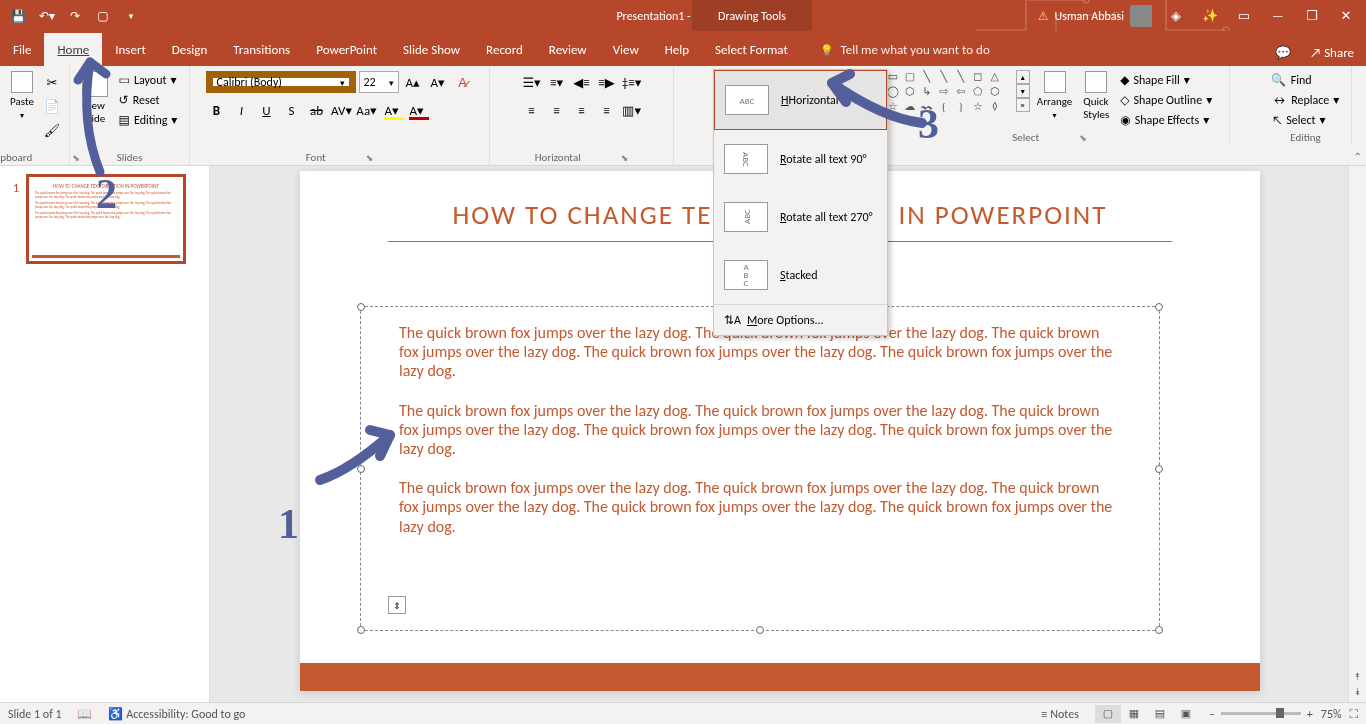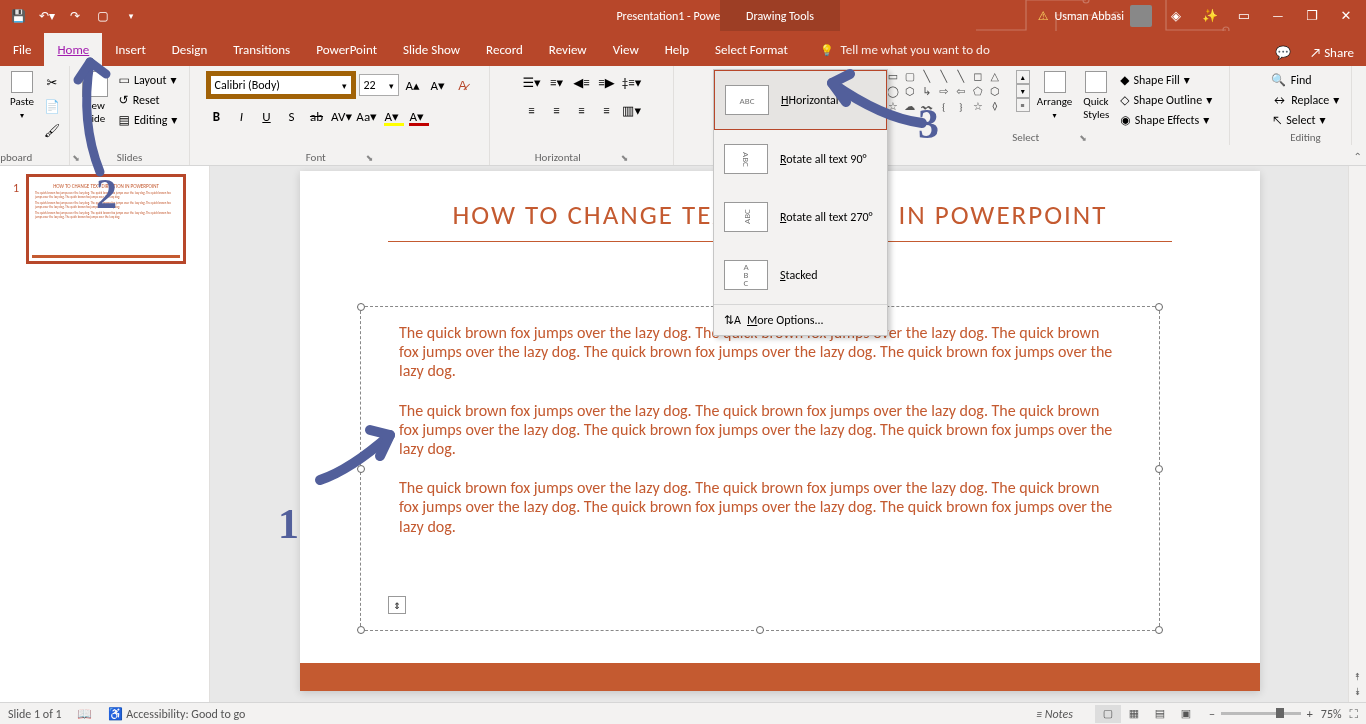--- a/index.html
+++ b/index.html
@@ -3,48 +3,48 @@
 <meta charset="utf-8">
 <style>
 * { margin:0; padding:0; box-sizing:border-box; font-family:"Segoe UI",Calibri,sans-serif; user-select:none; }
 body { width:1366px; height:724px; overflow:hidden; background:#fff; position:relative; }
 
 
 .titlebar { height:31px; background:#b7472a; display:flex; align-items:center; color:#fff; position:relative; }
 .qat { display:flex; align-items:center; gap:10px; padding:0 10px; }
 .qat .qi { width:18px; height:18px; display:flex; align-items:center; justify-content:center; font-size:12px; cursor:pointer; }
 .titlebar .title { position:absolute; left:50%; transform:translateX(-50%); font-size:12px; }
-.drawing-tools { position:absolute; left:720px; width:120px; height:31px; background:#9d3e25; display:flex; align-items:center; justify-content:center; font-size:12px; }
+.drawing-tools { position:absolute; left:692px; width:120px; height:31px; background:#9d3e25; display:flex; align-items:center; justify-content:center; font-size:12px; }
 .titleright { position:absolute; right:0; display:flex; align-items:center; gap:14px; padding-right:10px; }
 .titleright .ico { width:20px; height:20px; display:flex; align-items:center; justify-content:center; font-size:13px; cursor:pointer; }
 .user { display:flex; align-items:center; gap:6px; font-size:12px; }
 .avatar { width:22px; height:22px; background:#888; border-radius:2px; }
 .circuitbg { position:absolute; right:80px; top:-10px; width:320px; height:60px; opacity:.25; }
 
 
 .tabs { height:35px; background:#b7472a; display:flex; align-items:flex-end; color:#fff; font-size:13px; position:relative; }
 .tab { padding:9px 13px; cursor:pointer; }
-.tab.active { background:#f3f2f1; color:#a21caf;text-decoration:underline; }
+.tab.active { background:#f3f2f1; color:#404040;text-decoration:underline; }
 .tellme { margin-left:12px; padding:9px 8px; opacity:.9; }
 .tellme::before { content:"💡"; margin-right:6px; font-size:11px; }
 .share { position:absolute; right:8px; display:flex; align-items:center; gap:18px; padding:0 4px 6px; font-size:13px; }
 
 
 .ribbon { height:100px; background:#f3f2f1; border-bottom:1px solid #d6d6d6; display:flex; position:relative; }
 .group { border-right:1px solid #e1dfdd; display:flex; flex-direction:column; align-items:center; padding:3px 6px 0; position:relative; }
 .group-body { flex:1; display:flex; align-items:flex-start; gap:3px; }
 .group-label { font-size:11px; color:#666; height:16px; display:flex; align-items:center; gap:40px; }
 .group-label .dlg { font-size:9px; color:#888; }
 .bigbtn { display:flex; flex-direction:column; align-items:center; padding:2px 4px; cursor:pointer; font-size:11px; gap:2px; }
 .bigbtn .sq { width:22px; height:22px; border:1px solid #999; background:#fff; }
 .smallbtn { font-size:12px; padding:2px 4px; display:flex; align-items:center; gap:4px; cursor:pointer; }
 .col { display:flex; flex-direction:column; gap:2px; }
 .row { display:flex; align-items:center; gap:3px; }
 
-.fontname { width:150px; height:28px; border:5px solid #a16207; background:#fff; font-size:12px; padding:1px 4px; display:flex; align-items:center; justify-content:space-between; }
+.fontname { width:150px; height:22px; border:7px solid #a16207; background:#fff; font-size:12px; padding:1px 4px; display:flex; align-items:center; justify-content:space-between; }
 .fontsize { width:40px; height:22px; border:1px solid #ababab; background:#fff; font-size:12px; padding:1px 4px; display:flex; align-items:center; justify-content:space-between; }
 .fmtbtn { width:22px; height:22px; display:flex; align-items:center; justify-content:center; font-size:13px; cursor:pointer; }
 .colorbar { width:20px; height:3px; }
 
 .textdirection-btn { display:flex; align-items:center; gap:4px; padding:2px 6px; font-size:12px; cursor:pointer; background:#d3d0cc; border:1px solid #aaa; height:22px; }
 
 .shapegallery { width:130px; display:flex; flex-wrap:wrap; gap:1px; padding:0 2px; }
 .shapegallery .sh { width:16px; height:14px; display:flex; align-items:center; justify-content:center; font-size:11px; color:#555; }
 .shape-scroll { width:14px; display:flex; flex-direction:column; }
 .shape-scroll div { height:14px; border:1px solid #aaa; font-size:8px; display:flex; align-items:center; justify-content:center; }
@@ -398,21 +398,21 @@
   <path d="M10 60 Q 40 50 80 15" stroke="#525f9b" stroke-width="10" fill="none" stroke-linecap="round"></path>
   <path d="M80 15 L60 10 M80 15 L70 36" stroke="#525f9b" stroke-width="10" fill="none" stroke-linecap="round"></path>
 </svg>
 <div class="annot num" style="left:278px;top:500px;">1</div>
 
 <div class="statusbar">
   <span>Slide 1 of 1</span>
   <span style="margin-left:16px;">📖</span>
   <span style="margin-left:16px;">♿ <span>Accessibility: Good to go</span></span>
   <div class="spacer"></div>
-  <span style="margin-right:22px;font-style:italic;">≡ <span>Notes</span></span>
+  <span style="margin-right:16px;">≡ <span>Notes</span></span>
   <span class="viewbtn" style="background:#ddd;">▢</span>
   <span class="viewbtn">▦</span>
   <span class="viewbtn">▤</span>
   <span class="viewbtn">▣</span>
   <span style="margin-left:10px;">−</span>
   <div class="zoomslider">
       <div class="thumb"></div>
     </div>
   <span>+</span>
   <span style="margin:0 8px;">75%</span>

